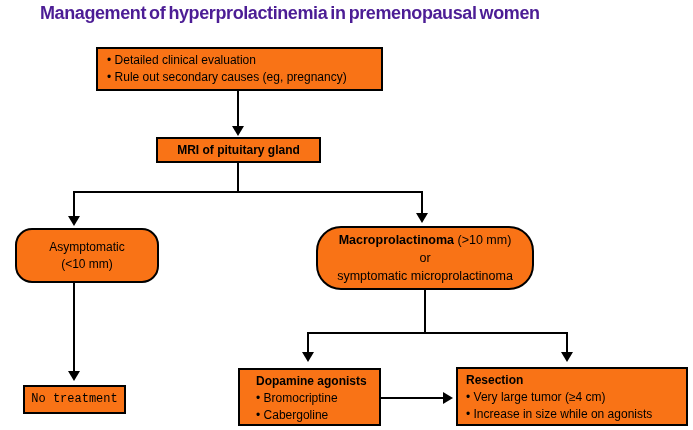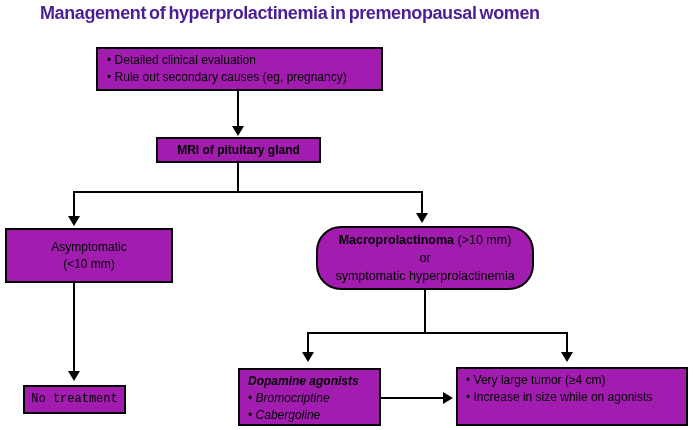--- a/index.html
+++ b/index.html
@@ -8,21 +8,21 @@
     font-family:"Liberation Sans","DejaVu Sans",sans-serif; color:#000;
     overflow:hidden;
   }
   .title {
     position:absolute; left:40px; top:3px; margin:0;
     font-size:18px; font-weight:bold; letter-spacing:-0.4px; word-spacing:-1.5px;
     white-space:nowrap; color:#4c1d95;
   }
   .box {
     position:absolute; box-sizing:border-box;
-    border:2px solid #000; background:#a21caf;
+    border:2px solid #000; background:#f97316;
     font-size:12px; line-height:16.5px; color:#000;
   }
   .box.center {
     display:flex; flex-direction:column; justify-content:center; align-items:center;
     text-align:center;
   }
   .box.left-text { padding:3px 4px 0 9px; }
   .b { font-weight:bold; }
   .v-line { position:absolute; width:2px; background:#000; }
   .h-line { position:absolute; height:2px; background:#000; }
@@ -57,52 +57,53 @@
     <div class="b">MRI of pituitary gland</div>
   </div>
 
   <div class="v-line" style="left:237px; top:163px; height:29px;"></div>
   <div class="h-line" style="left:73px; top:191px; width:350px;"></div>
   <div class="v-line" style="left:73px; top:191px; height:26px;"></div>
   <div class="ah-down" style="left:68px; top:216px;"></div>
   <div class="v-line" style="left:421px; top:191px; height:23px;"></div>
   <div class="ah-down" style="left:416px; top:213px;"></div>
 
-  <div class="box center" style="left:5px; top:228px; width:168px; height:55px;">
+  <div class="box center" style="left:15px; top:228px; width:144px; height:55px;border-radius:17px;">
     <div>Asymptomatic</div>
     <div>(&lt;10 mm)</div>
   </div>
 
   <div class="box center" style="left:316px; top:226px; width:218px; height:64px; font-size:12.5px; line-height:18px;border-radius:25px;">
     <div class="macro-line"><span class="b">Macroprolactinoma</span> <span>(&gt;10 mm)</span></div>
     <div>or</div>
-    <div>symptomatic hyperprolactinemia</div>
+    <div>symptomatic microprolactinoma</div>
   </div>
 
   <div class="v-line" style="left:73px; top:283px; height:88px;"></div>
   <div class="ah-down" style="left:68px; top:371px;"></div>
 
   <div class="box center" style="left:23px; top:385px; width:103px; height:29px;font-family:Liberation Mono, monospace;">
     <div>No treatment</div>
   </div>
 
   <div class="v-line" style="left:424px; top:290px; height:44px;"></div>
   <div class="h-line" style="left:307px; top:332px; width:261px;"></div>
   <div class="v-line" style="left:307px; top:332px; height:21px;"></div>
   <div class="ah-down" style="left:302px; top:352px;"></div>
   <div class="v-line" style="left:566px; top:332px; height:21px;"></div>
   <div class="ah-down" style="left:561px; top:352px;"></div>
 
-  <div class="box left-text" style="left:238px; top:368px; width:143px; height:58px; padding-left:8px; line-height:17px;font-style:italic;">
+  <div class="box left-text" style="left:238px; top:368px; width:143px; height:58px; padding-left:16px; line-height:17px;">
     <div class="b">Dopamine agonists</div>
     <div>• Bromocriptine</div>
     <div>• Cabergoline</div>
   </div>
 
   <div class="h-line" style="left:381px; top:397px; width:62px;"></div>
   <div class="ah-right" style="left:443px; top:392px;"></div>
 
   <div class="box left-text" style="left:456px; top:367px; width:232px; height:59px; padding-left:8px; line-height:17px;">
+    <div class="b">Resection</div>
     <div>• Very large tumor (≥4 cm)</div>
     <div>• Increase in size while on agonists</div>
   </div>
 
 </div>
 
 </body></html>

